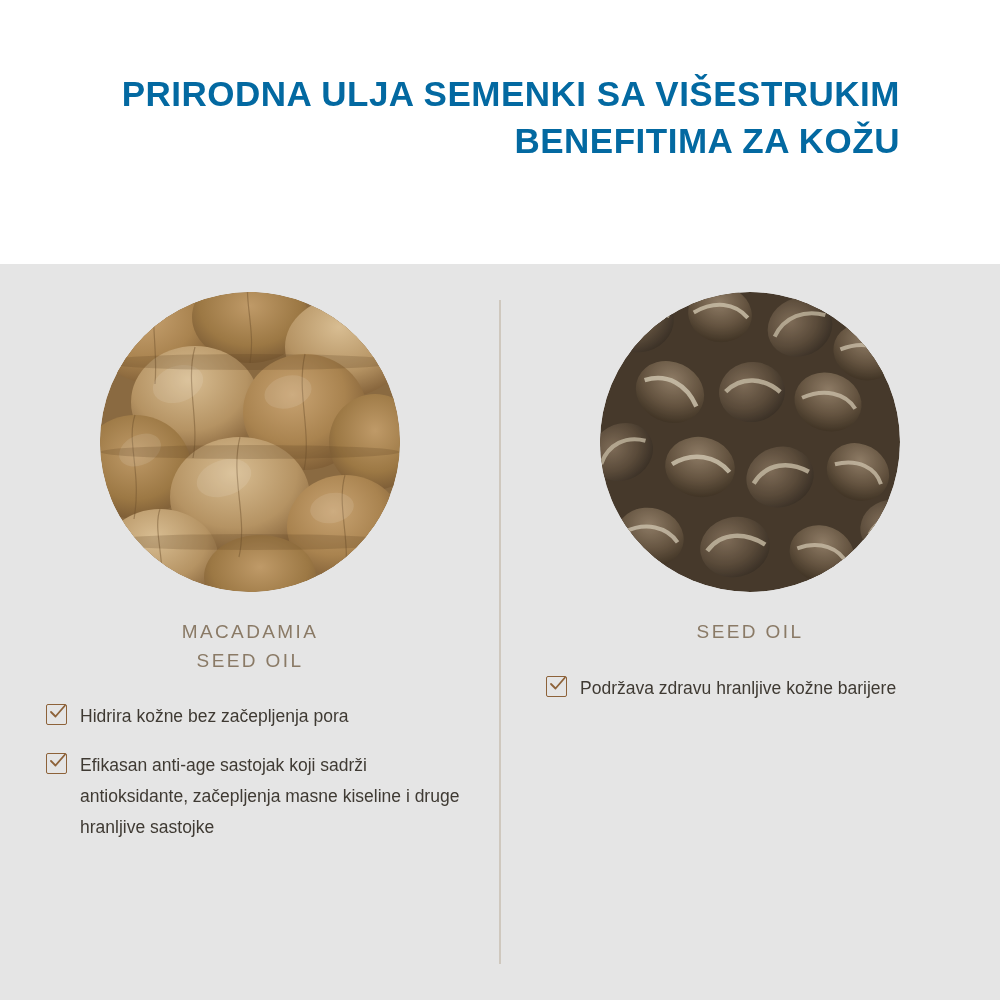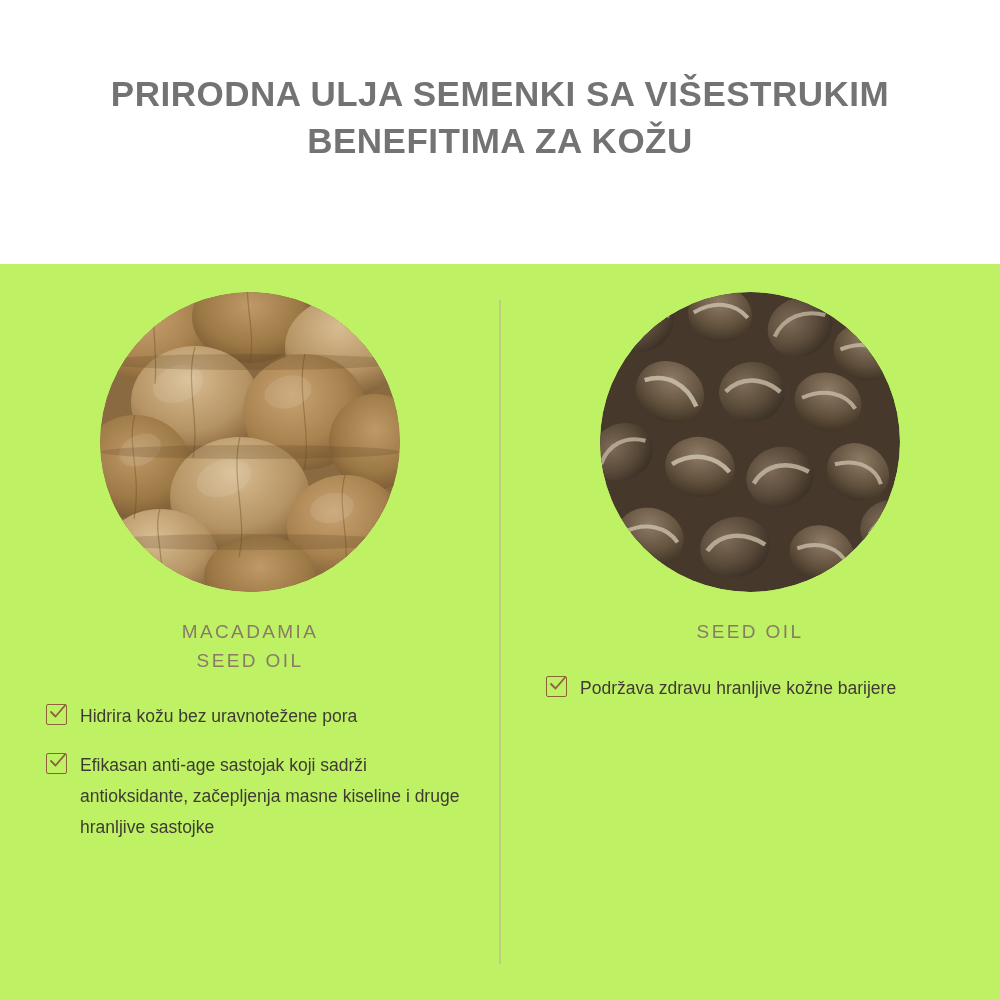--- a/index.html
+++ b/index.html
@@ -28,31 +28,31 @@
     display: flex;
     align-items: center;
     justify-content: center;
     flex: 0 0 auto;
     box-sizing: border-box;
     padding: 0 60px 30px 60px;
   }
   .header-title {
     font-size: 35px;
     font-weight: bold;
-    color: #737373;
-    text-align: center;
+    color: #0369a1;
+    text-align: right;
     line-height: 1.35;
     letter-spacing: 0.5px;
     text-transform: uppercase;
     max-width: 800px;
   }
   
   .content {
     flex: 1 1 auto;
-    background: #bef264;
+    background: #e5e5e5;
     position: relative;
     display: flex;
     box-sizing: border-box;
   }
   .divider {
     position: absolute;
     left: 50%;
     top: 36px;
     bottom: 36px;
     width: 1px;
@@ -205,21 +205,21 @@
         <div>MACADAMIA</div>
         <div>SEED OIL</div>
       </div>
       <div class="benefits">
         <div class="benefit">
           <span class="check">
             <svg viewBox="0 0 20 20">
                 <path d="M3 10 L7.5 14.5 L17 3.5" fill="none" stroke="#8d6239" stroke-width="1.8" stroke-linecap="round" stroke-linejoin="round"></path>
               </svg>
           </span>
-          <span class="benefit-text">Hidrira kožu bez uravnotežene pora</span>
+          <span class="benefit-text">Hidrira kožne bez začepljenja pora</span>
         </div>
         <div class="benefit">
           <span class="check">
             <svg viewBox="0 0 20 20">
                 <path d="M3 10 L7.5 14.5 L17 3.5" fill="none" stroke="#8d6239" stroke-width="1.8" stroke-linecap="round" stroke-linejoin="round"></path>
               </svg>
           </span>
           <span class="benefit-text">Efikasan anti-age sastojak koji sadrži antioksidante, začepljenja masne kiseline i druge hranljive sastojke</span>
         </div>
       </div>

